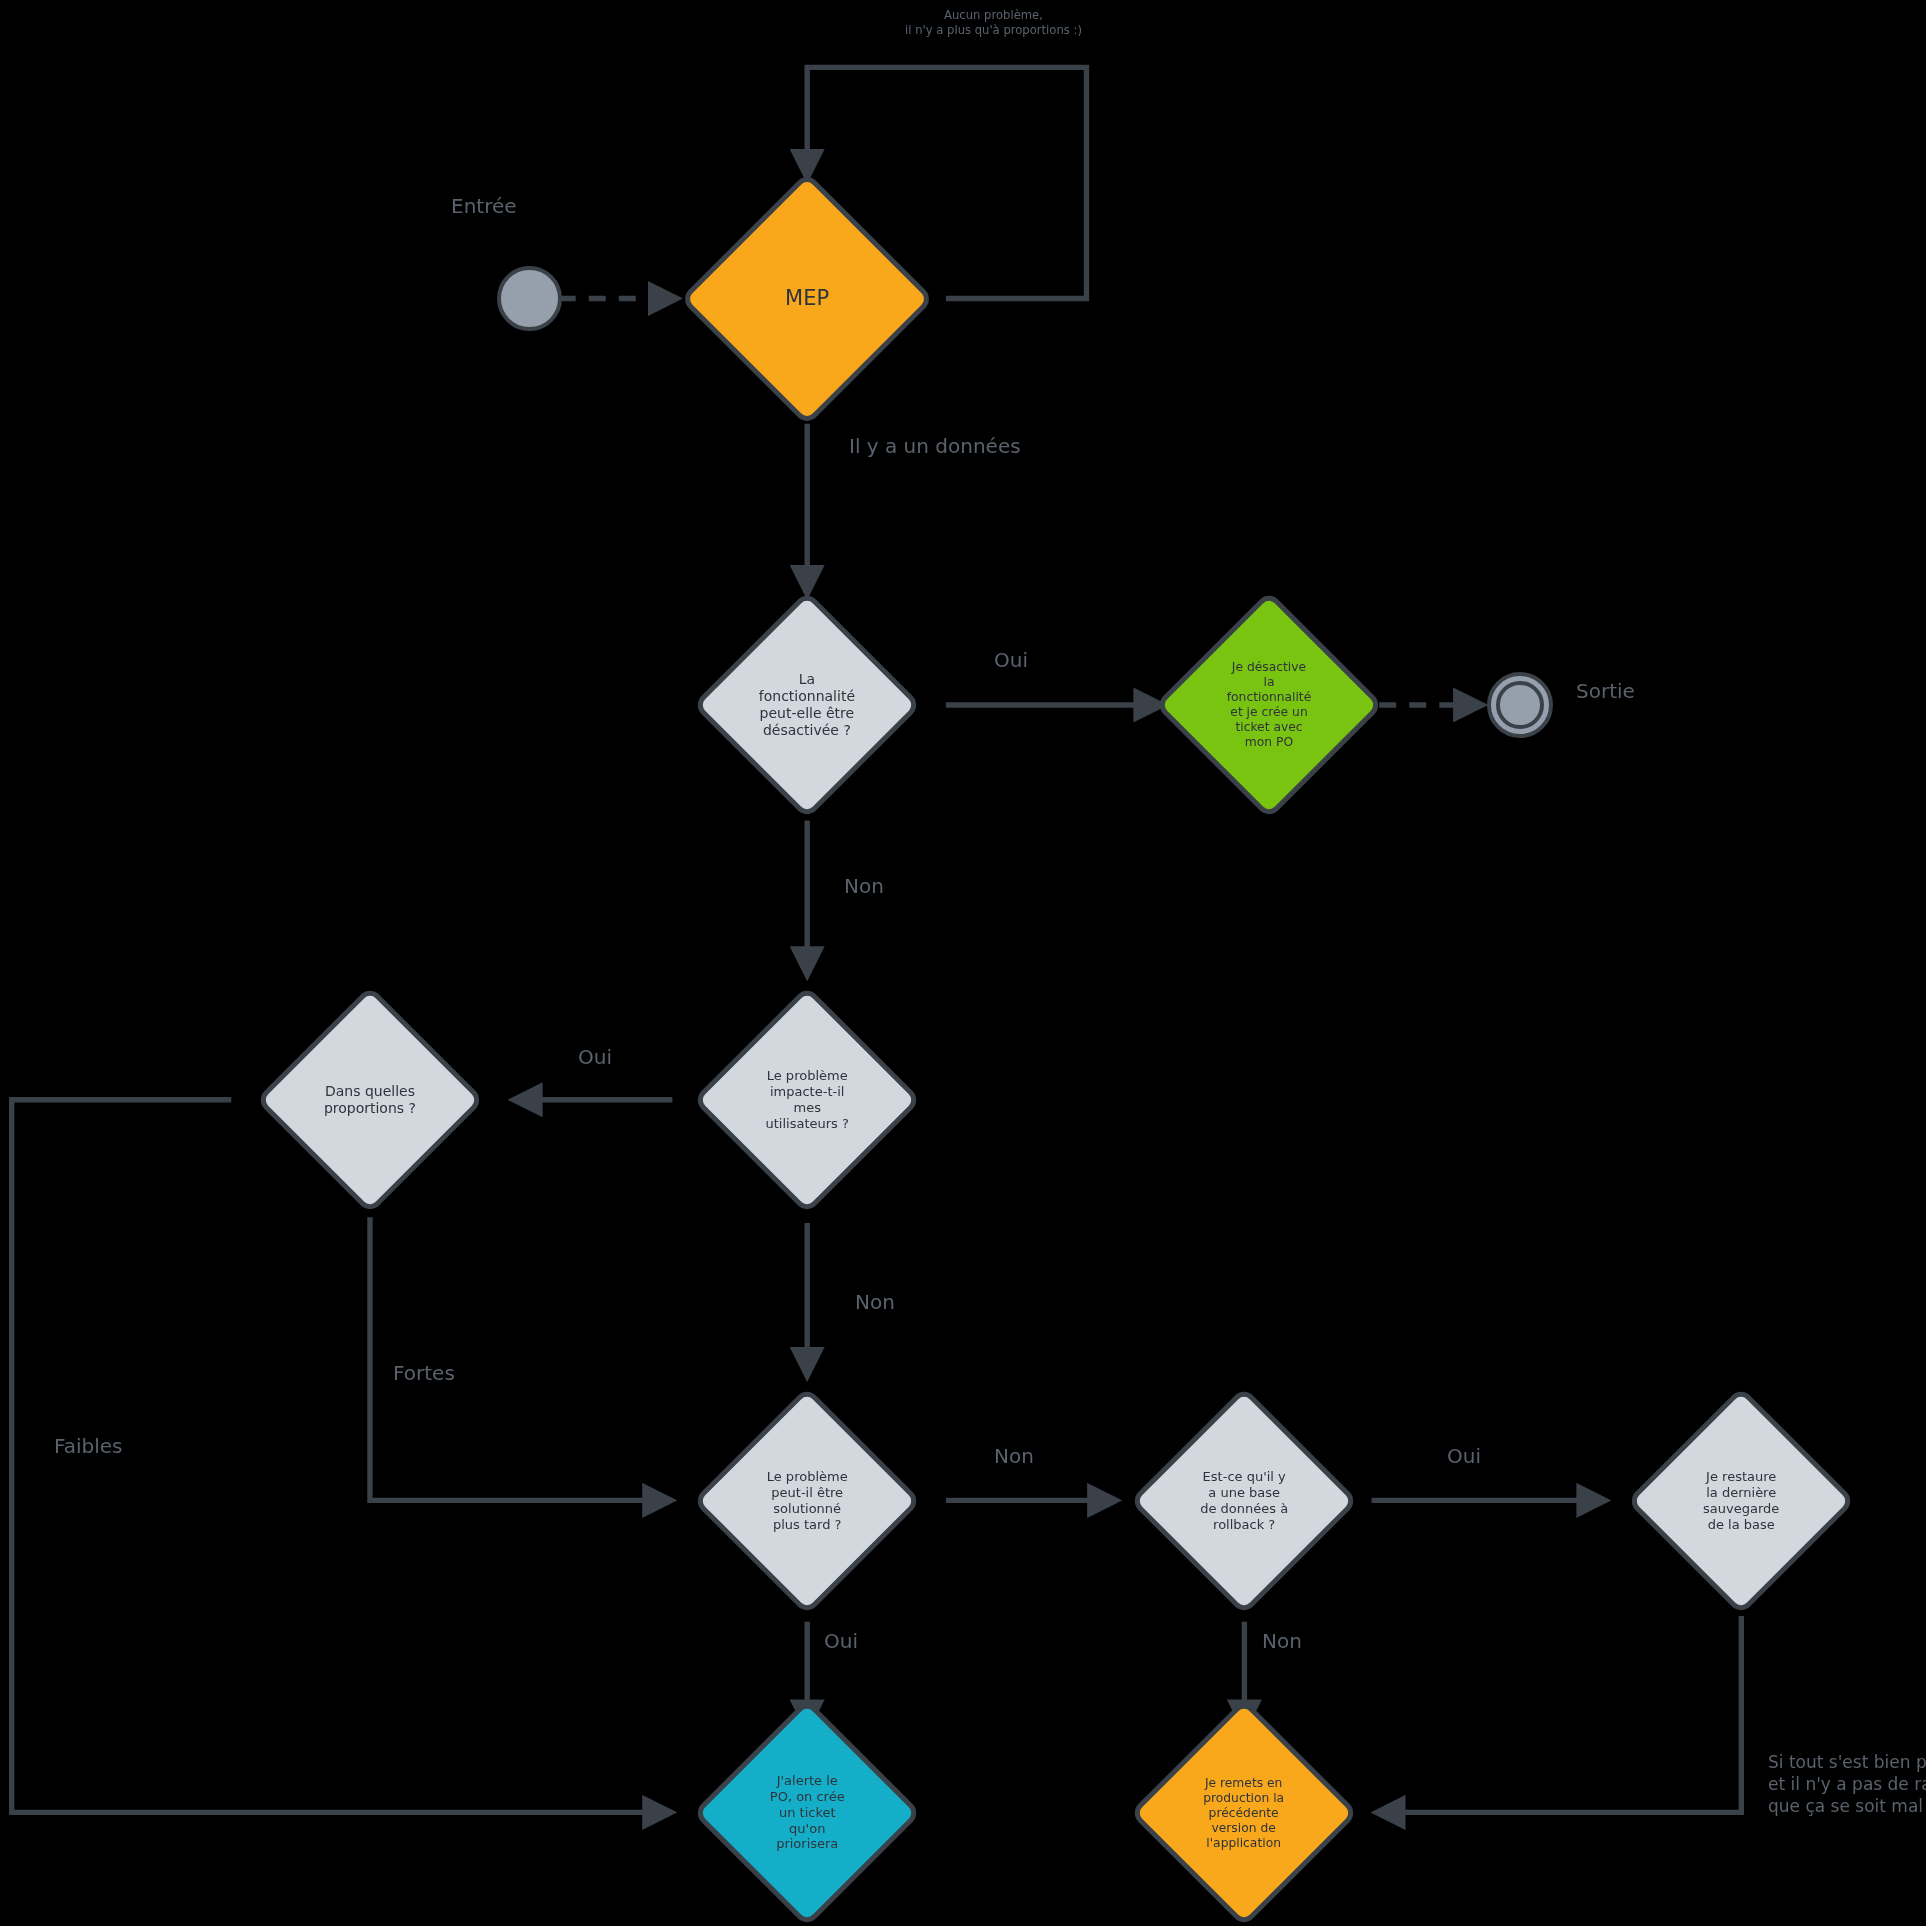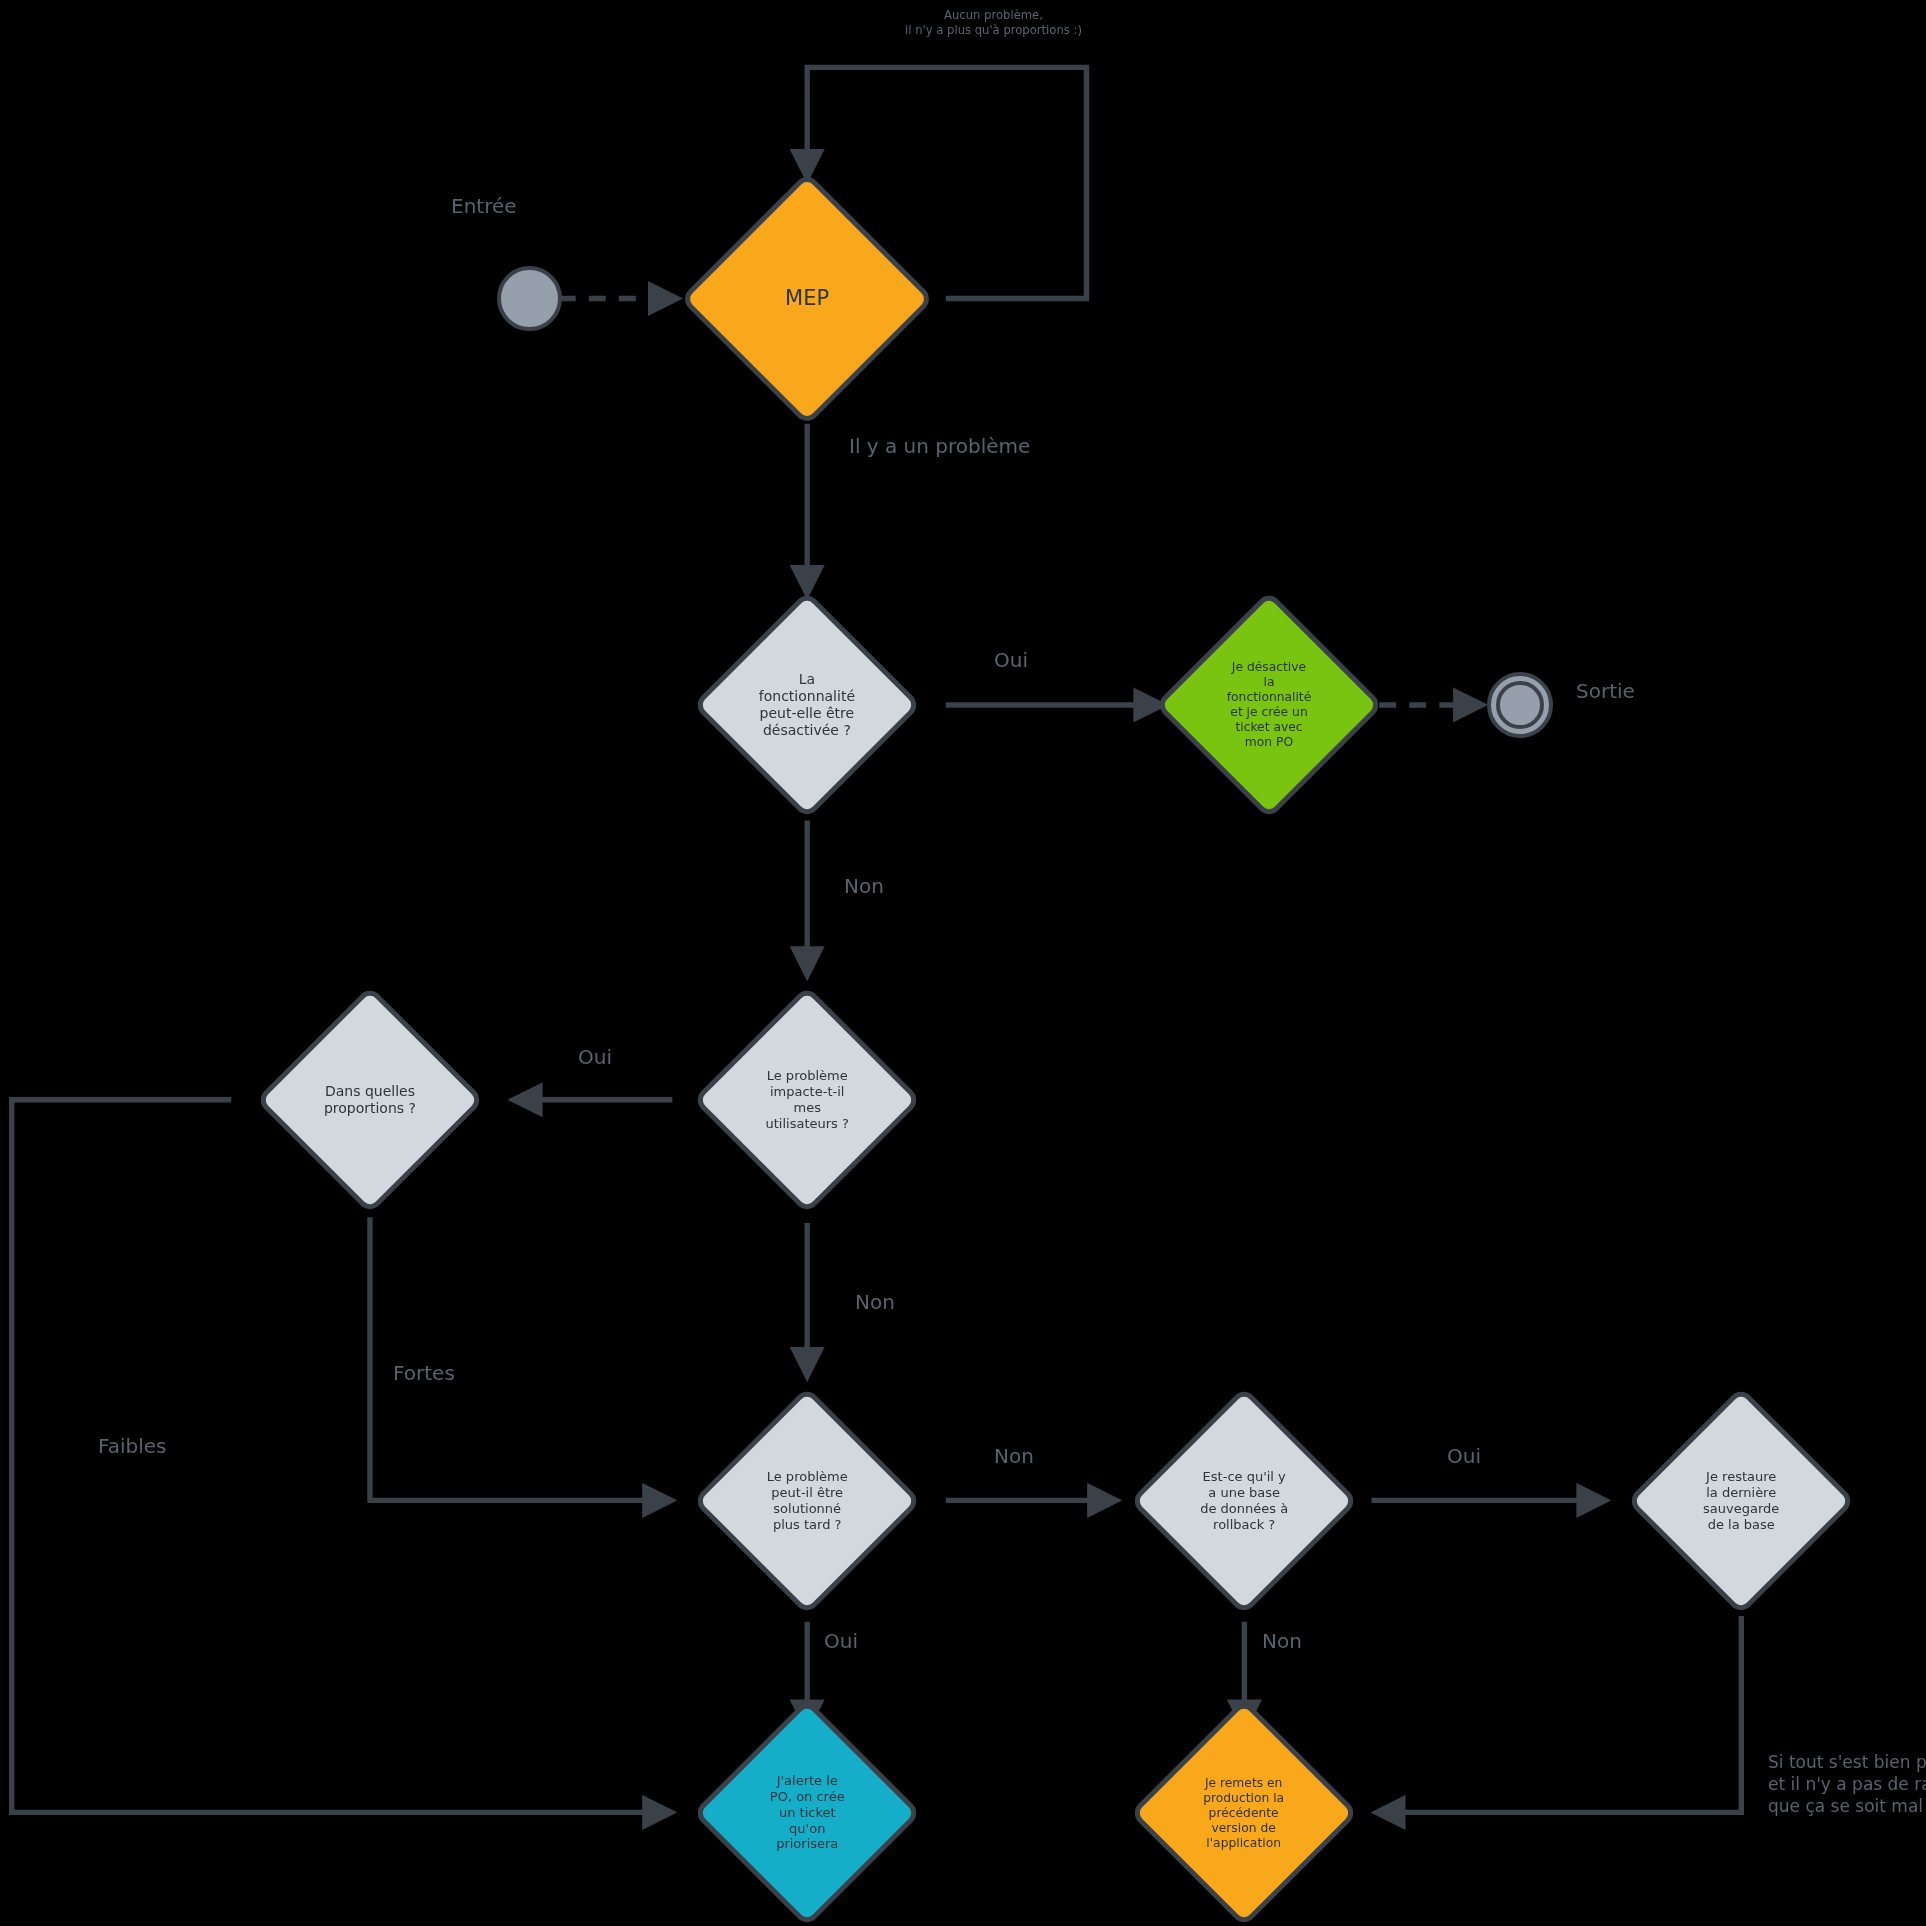--- a/index.html
+++ b/index.html
@@ -128,33 +128,33 @@
     <path d="M 4520 4195 L 4520 4705 L 3580 4705" stroke="#3b4149" stroke-width="14" fill="none" marker-end="url(#arrow)"></path>
 
     <path d="M 2095 5020 L 2095 5250" stroke="#3b4149" stroke-width="14" fill="none" stroke-dasharray="44 34" marker-end="url(#arrow)"></path>
 
     <path d="M 3230 5020 L 3230 5250" stroke="#3b4149" stroke-width="14" fill="none" stroke-dasharray="44 34" marker-end="url(#arrow)"></path>
   </svg>
 
   <div class="txt sm" style="left:874px; top:7.7px; width:239px; text-align:center;">Aucun problème,
 il n'y a plus qu'à proportions :)</div>
 
-  <div class="txt big" style="left:849px; top:433px;">Il y a un problème</div>
+  <div class="txt big" style="left:849px; top:433px;">Il y a un données</div>
 
   <div class="txt big" style="left:994px; top:647px;">Oui</div>
 
   <div class="txt big" style="left:844px; top:873px;">Non</div>
 
   <div class="txt big" style="left:578px; top:1044px;">Oui</div>
 
   <div class="txt big" style="left:855px; top:1289px;">Non</div>
 
   <div class="txt big" style="left:393px; top:1360px;">Fortes</div>
 
-  <div class="txt big" style="left:54px; top:1433px;margin-left:44px;">Faibles</div>
+  <div class="txt big" style="left:54px; top:1433px;">Faibles</div>
 
   <div class="txt big" style="left:994px; top:1443px;">Non</div>
 
   <div class="txt big" style="left:824px; top:1628px;">Oui</div>
 
   <div class="txt big" style="left:1447px; top:1443px;">Oui</div>
 
   <div class="txt big" style="left:1262px; top:1628px;">Non</div>
 
   <div class="txt right-note" style="left:1768px; top:1751px; width:408px;">Si tout s'est bien passé

